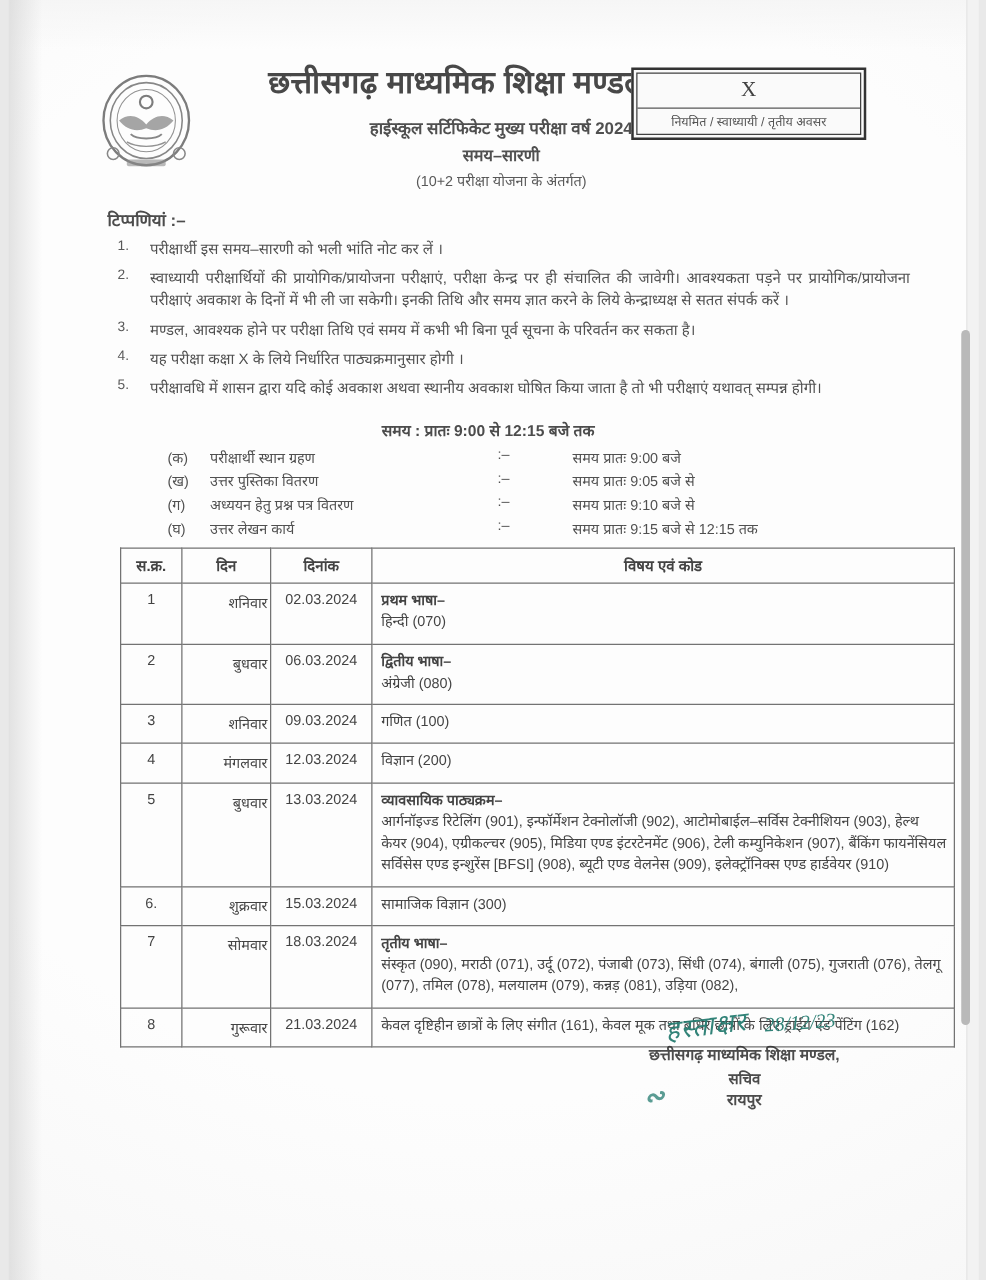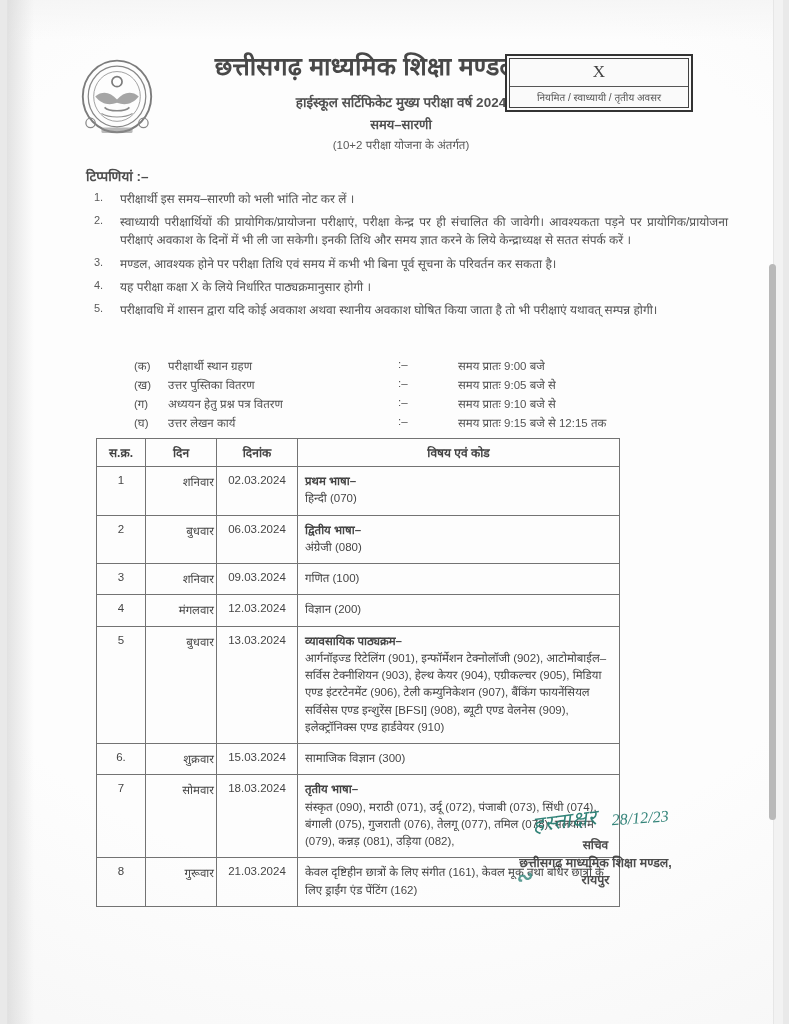--- a/index.html
+++ b/index.html
@@ -216,21 +216,21 @@
   }
   .tm-key { width: 34px; }
   .tm-act { width: 230px; }
   .tm-dash { width: 60px; }
 
   
   #schedule-table {
     position: absolute;
     left: 88px;
     top: 438px;
-    width: 524px;
+    width: 668px;
     border-collapse: collapse;
     background: transparent;
   }
   #schedule-table th,
   #schedule-table td {
     border: 1px solid #6f6f6f;
     font-size: 11.5px;
     opacity: .88;
     vertical-align: top;
   }
@@ -379,20 +379,21 @@
       <div class="note-row">
         <div class="note-num">4.</div>
         <div class="note-text">यह परीक्षा कक्षा X के लिये निर्धारित पाठ्यक्रमानुसार होगी ।</div>
       </div>
       <div class="note-row">
         <div class="note-num">5.</div>
         <div class="note-text">परीक्षावधि में शासन द्वारा यदि कोई अवकाश अथवा स्थानीय अवकाश घोषित किया जाता है तो भी परीक्षाएं यथावत् सम्पन्न होगी।</div>
       </div>
     </div>
 
+    <div id="timing-heading">समय : प्रातः 9:00 से 12:15 बजे तक</div>
     <table id="timing-table">
       <tbody>
         <tr>
           <td class="tm-key">(क)</td>
           <td class="tm-act">परीक्षार्थी स्थान ग्रहण</td>
           <td class="tm-dash">:–</td>
           <td>समय प्रातः 9:00 बजे</td>
         </tr>
         <tr>
           <td class="tm-key">(ख)</td>
@@ -483,22 +484,22 @@
             </td>
           </tr>
         </tbody>
     </table>
 
     <div id="sign-block">
       <div>
         <span id="signature-mark">हस्ताक्षर</span>
         <span id="signature-date">28/12/23</span>
       </div>
+      <div id="sign-org">छत्तीसगढ़ माध्यमिक शिक्षा मण्डल,</div>
       <div id="sign-designation">सचिव</div>
-      <div id="sign-org">छत्तीसगढ़ माध्यमिक शिक्षा मण्डल,</div>
       <div id="sign-city">
         <span id="sign-flourish">∾</span>
         <span>रायपुर</span>
       </div>
     </div>
 
   </div>
 </div>
 
 <div id="scrollbar-track">

